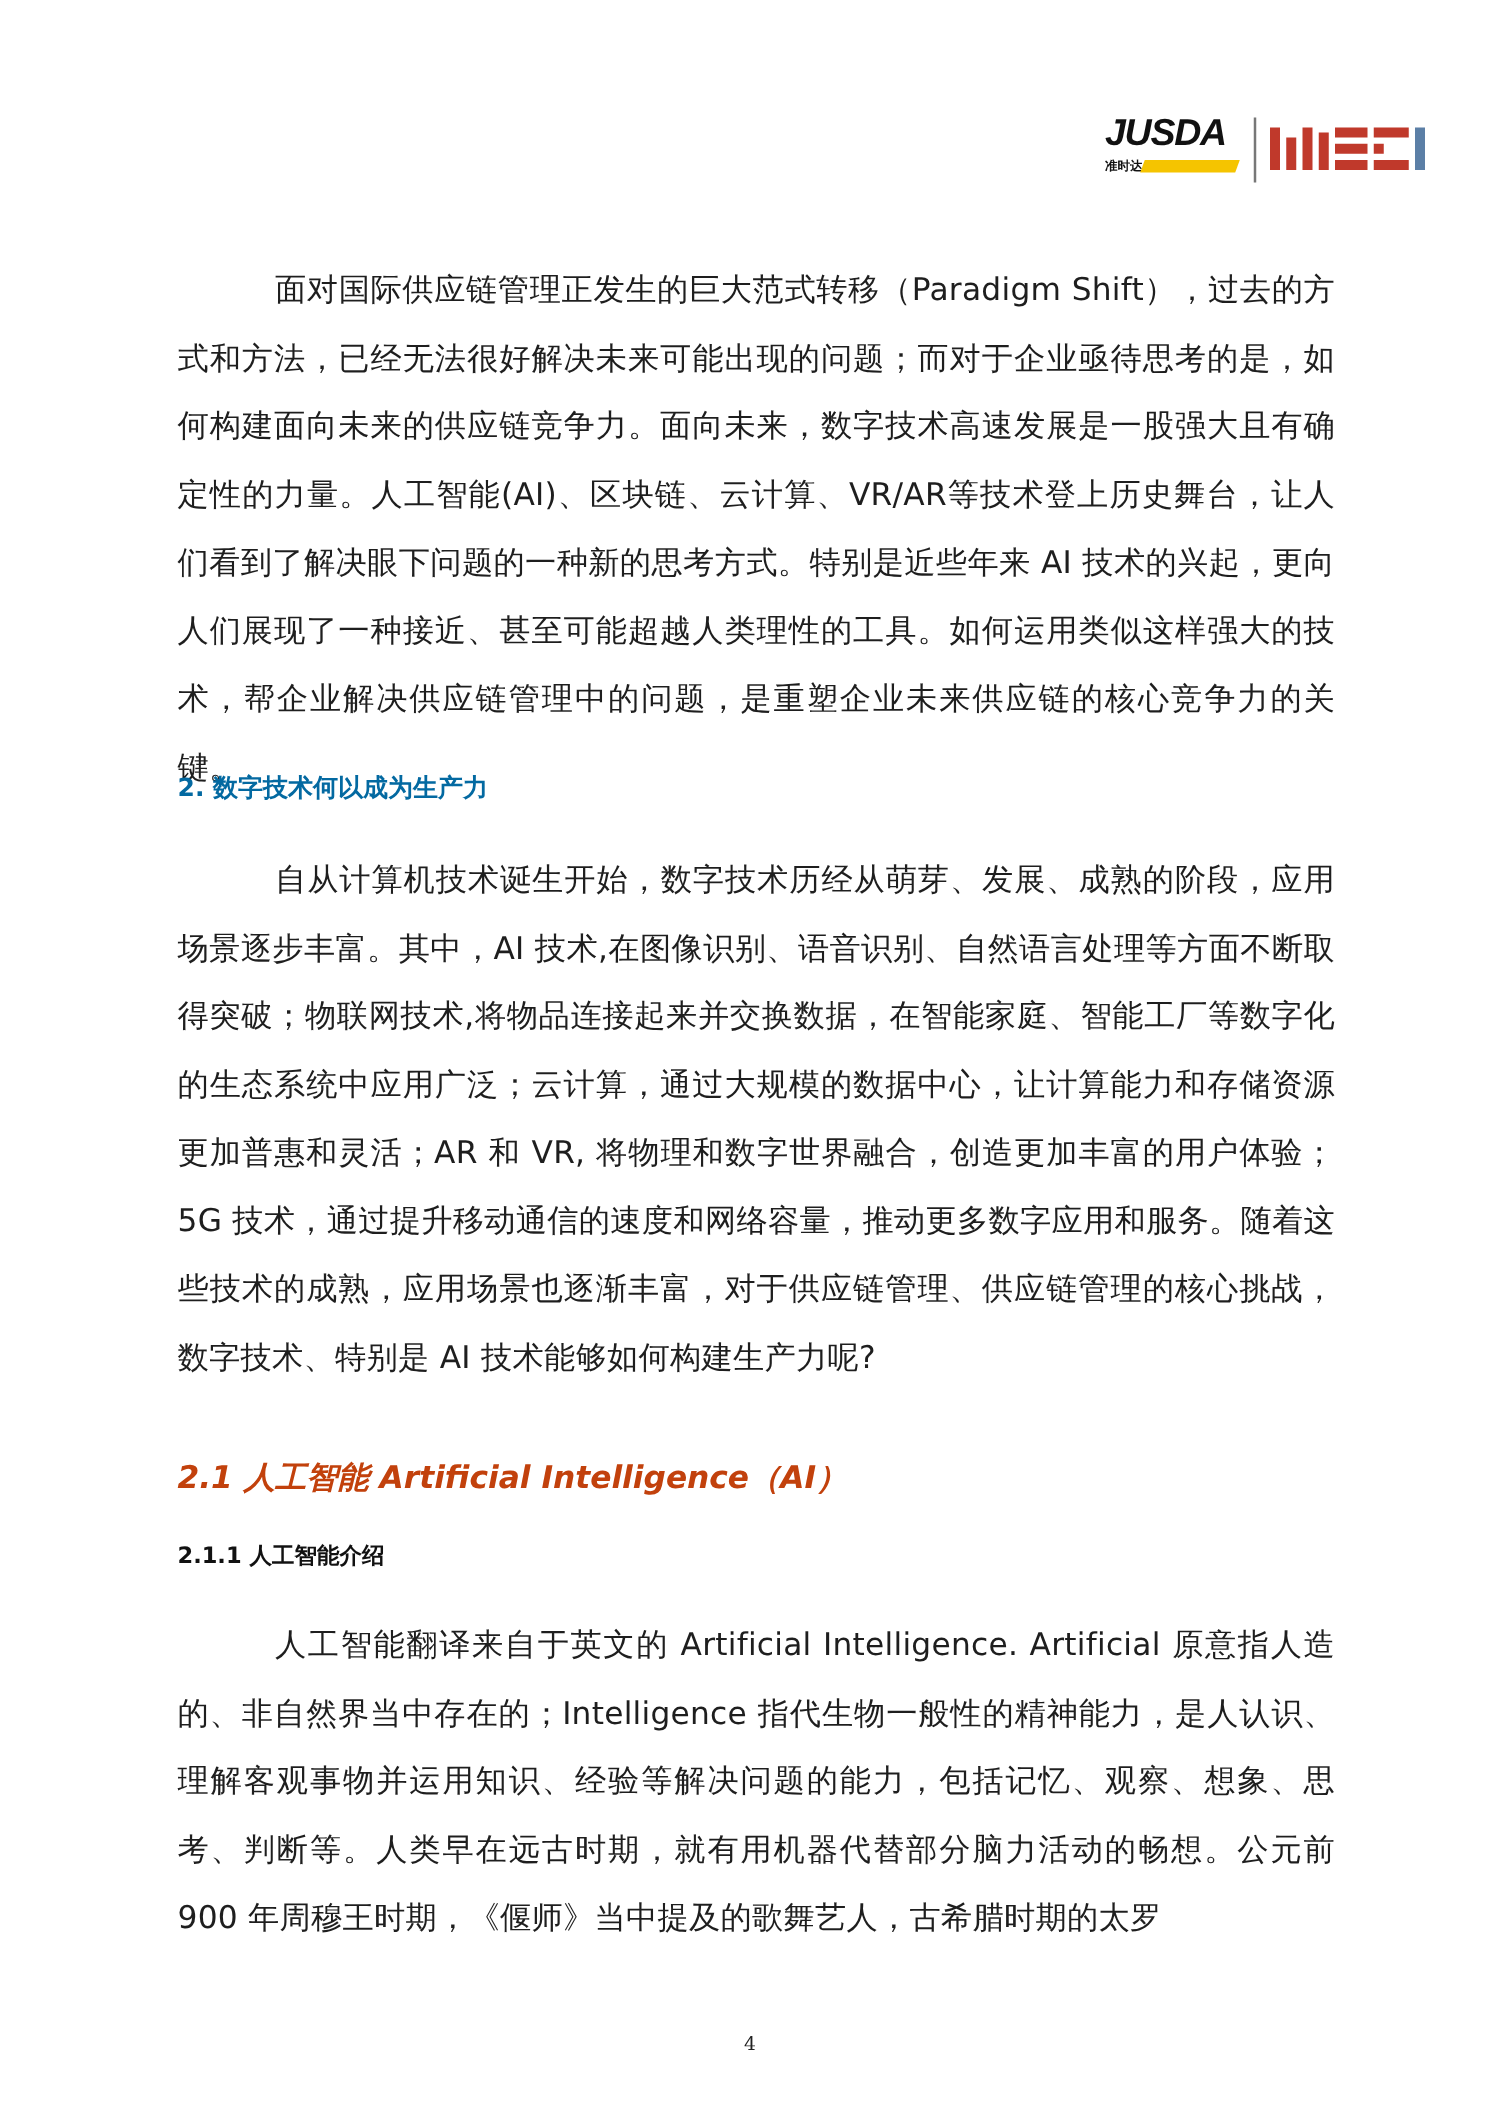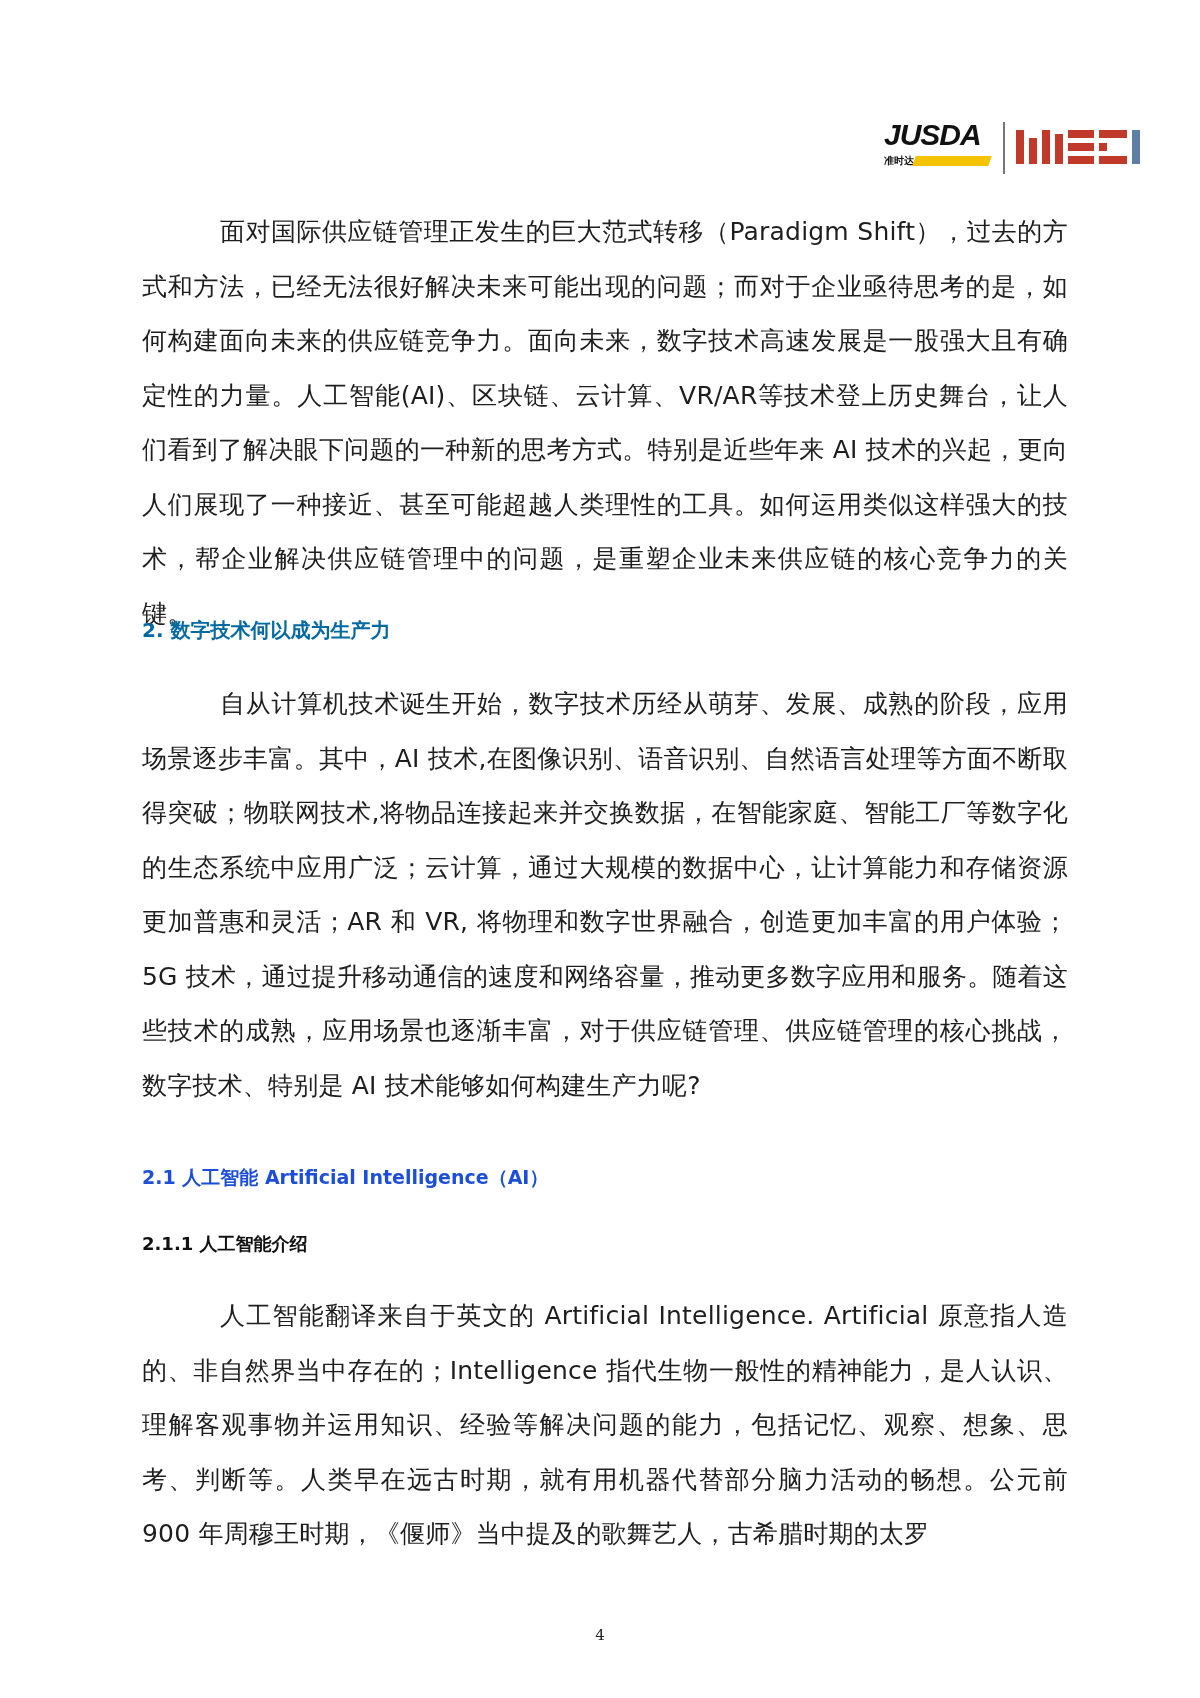--- a/index.html
+++ b/index.html
@@ -1,34 +1,34 @@
 <!DOCTYPE html>
 <html><head>
 <meta charset="utf-8">
 <style>
   html, body { margin: 0; padding: 0; background: #ffffff; }
   body { width: 1200px; height: 1698px; position: relative; overflow: hidden;
          font-family: "DejaVu Sans", "Liberation Sans", sans-serif; color: #1a1a1a; }
 
-  .header { position: absolute; left: 0; top: 0; width: 1072px; height: 170px; margin-top: 28px; }
+  .header { position: absolute; left: 0; top: 0; width: 1072px; height: 170px; }
   .logo-jusda { position: absolute; left: 884px; top: 92px; width: 110px; height: 56px; }
   .jusda-text { position: absolute; left: 0; top: 0; font-family: "Liberation Sans", sans-serif;
                 font-weight: bold; font-style: italic; font-size: 30px; letter-spacing: -1px; color: #111; line-height: 30px; }
   .jusda-sub { position: absolute; left: 0; top: 34px; font-size: 10px; font-weight: bold; color: #111; text-align: center; }
   .jusda-bar { position: absolute; left: 30px; top: 36px; width: 76px; height: 10px; background: #f5c400; transform: skewX(-20deg); }
   .logo-divider { position: absolute; left: 1003px; top: 94px; width: 2px; height: 52px; background: #777; }
   .logo-misci { position: absolute; left: 1016px; top: 102px; height: 34px; display: flex; gap: 5px; align-items: flex-end; }
   .misci-block { background: #c0392b; }
   .misci-blue { background: #5b7fa6; }
 
   .content { position: absolute; left: 142px; top: 0; width: 926px; }
   p.body { position: absolute; left: 0; width: 926px; margin: 0; font-size: 25px; line-height: 54.5px;
            text-align: justify; text-indent: 78px; color: #1e1e1e; letter-spacing: 0.2px; }
   h2.sec { position: absolute; left: 0; margin: 0; font-size: 20px; font-weight: bold; color: #0369a1; }
-  h3.sub { position: absolute; left: 0; margin: 0; font-size: 19px; font-weight: bold; color: #1d4ed8; }
+  h3.sub { position: absolute; left: 0; margin: 0; font-size: 25px; font-weight: bold; color: #c2410c; font-style: italic; }
   h4.subsub { position: absolute; left: 0; margin: 0; font-size: 18px; font-weight: bold; color: #111; }
 
   .page-number { position: absolute; left: 0; width: 1200px; top: 1626px; text-align: center;
                  font-family: "DejaVu Serif", serif; font-size: 15px; color: #222; }
 </style>
 </head>
 <body>
 
 <div class="header">
   <div class="logo-jusda">

